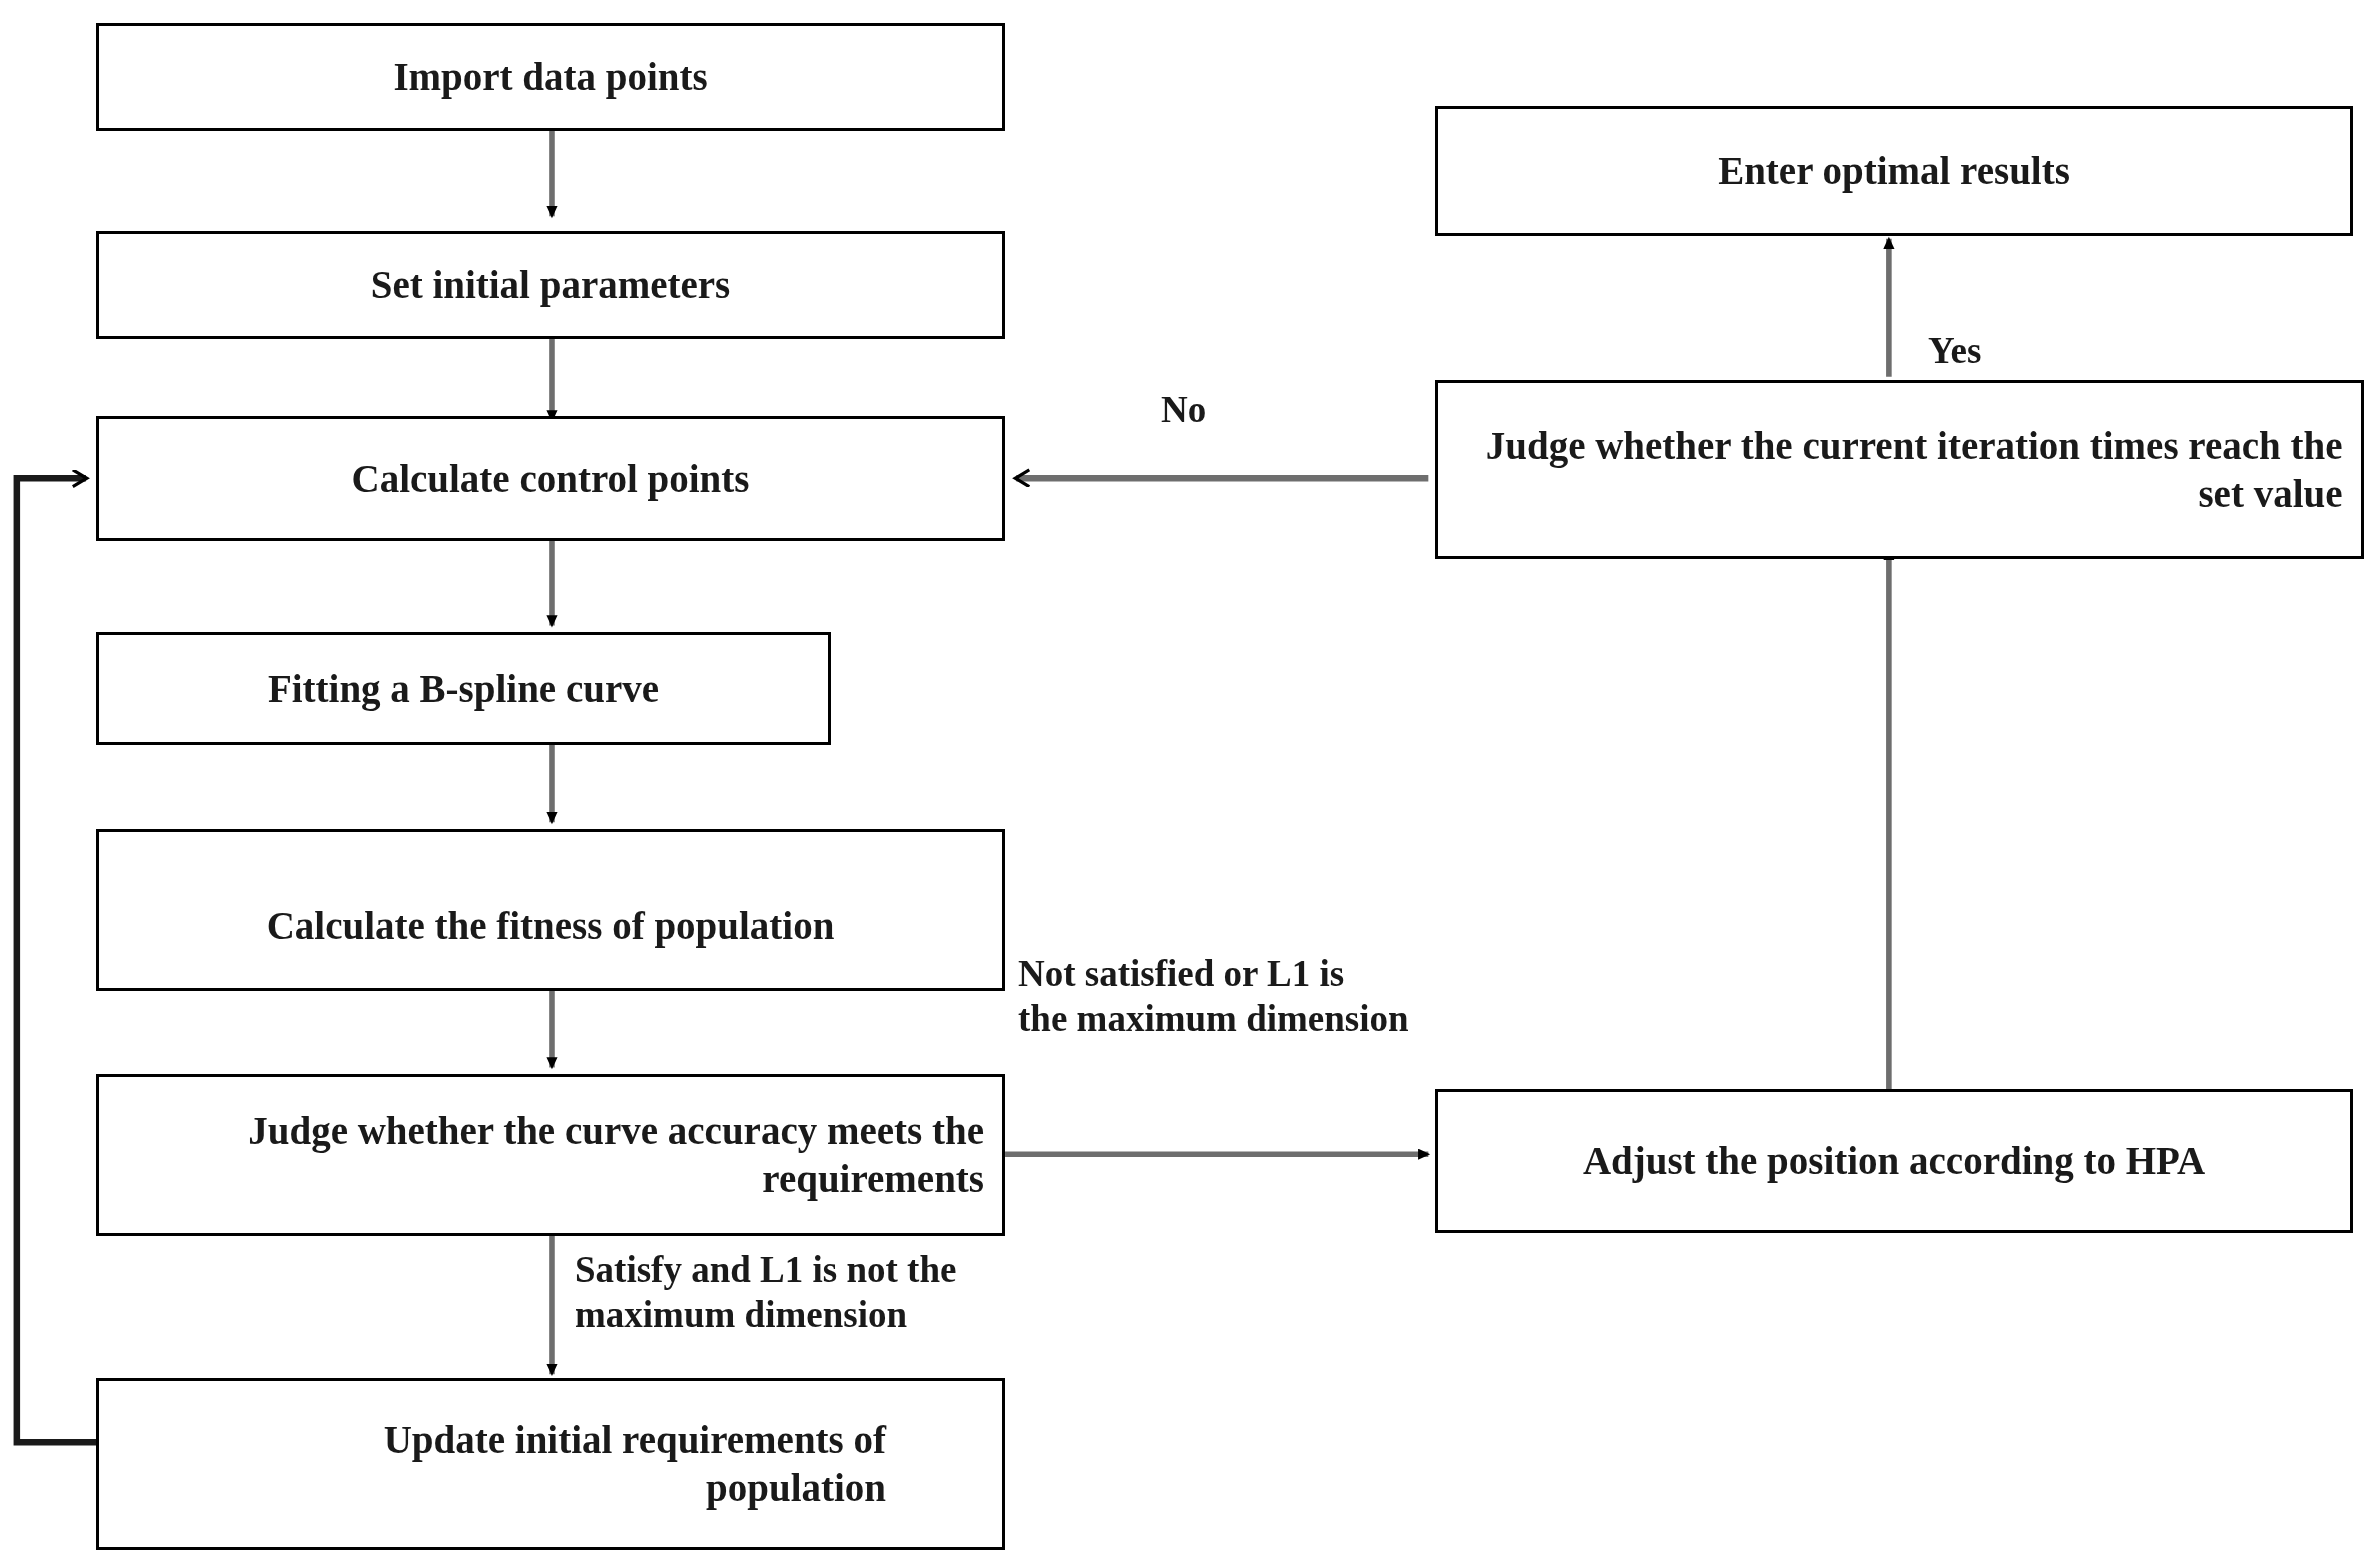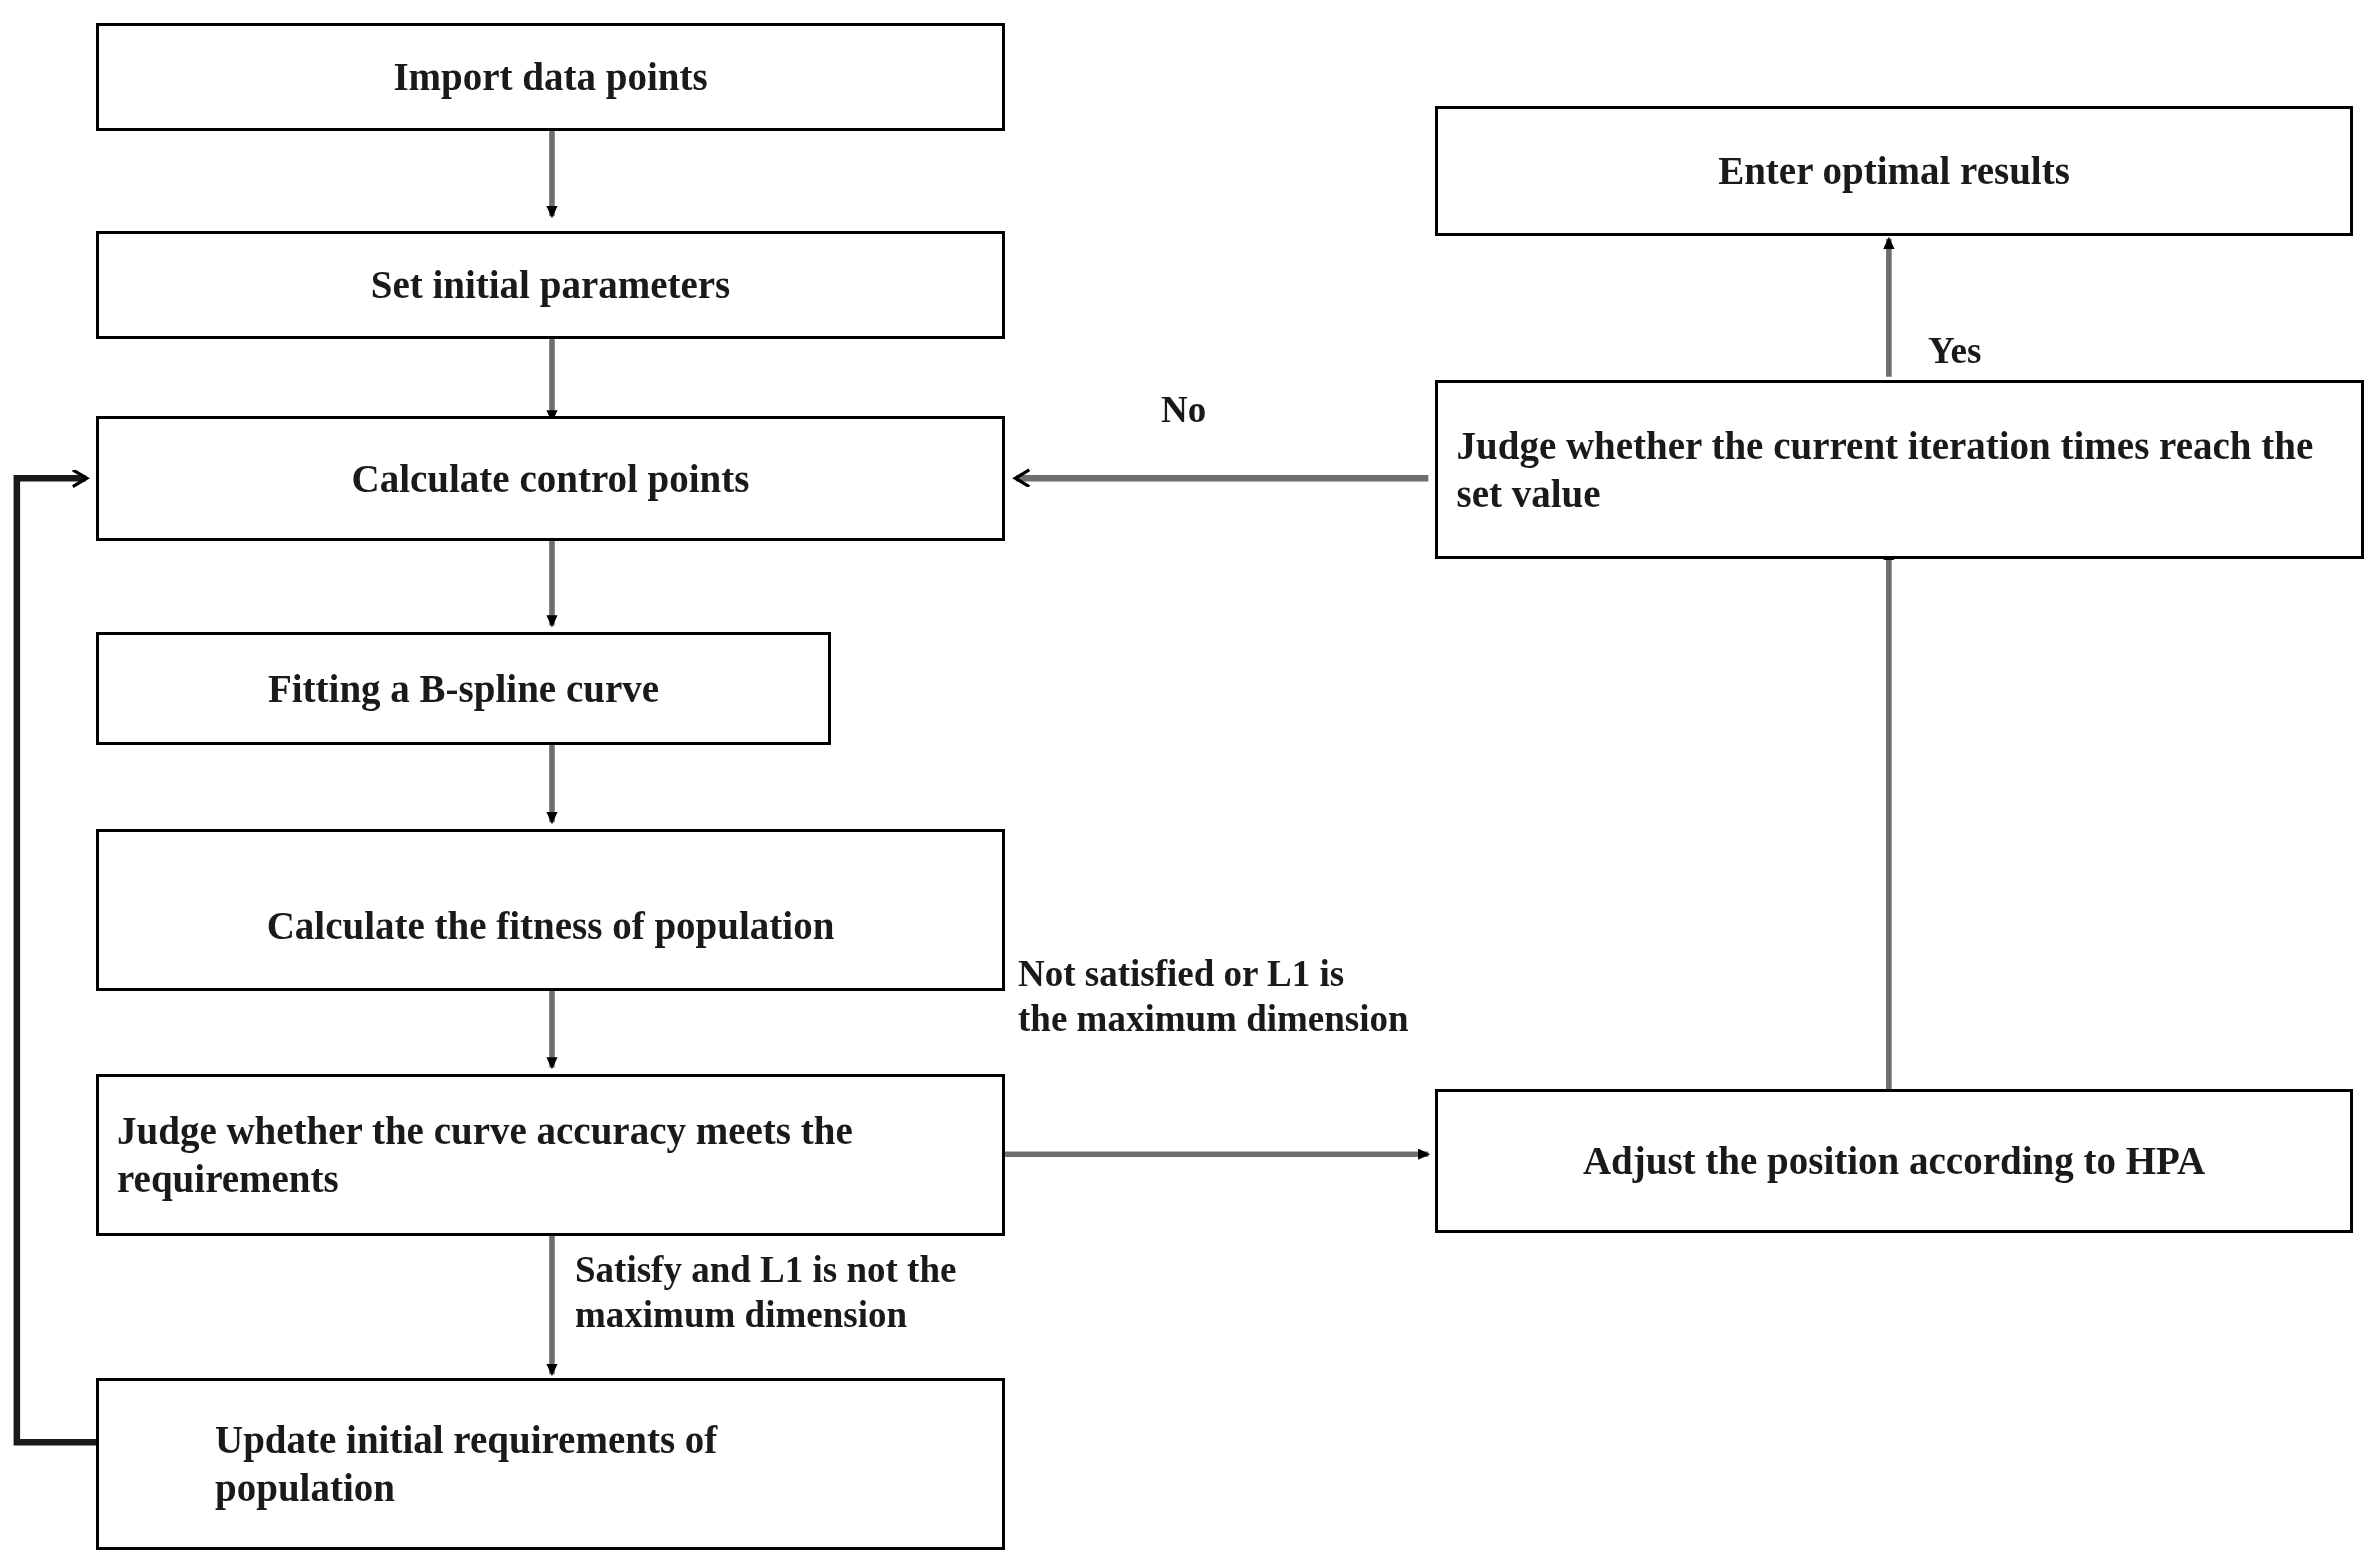--- a/index.html
+++ b/index.html
@@ -16,21 +16,21 @@
     overflow: hidden;
   }
   .node {
     position: absolute;
     box-sizing: border-box;
     border: 3.7px solid #000000;
     background: #ffffff;
     display: flex;
     align-items: center;
     justify-content: center;
-    text-align: left;
+    text-align: right;
     color: #1a1a1a;
     font-weight: bold;
     font-size: 39px;
     line-height: 1.22;
     padding: 3.7px 9.3px;
   }
   .edge-label {
     position: absolute;
     color: #1a1a1a;
     font-weight: bold;

